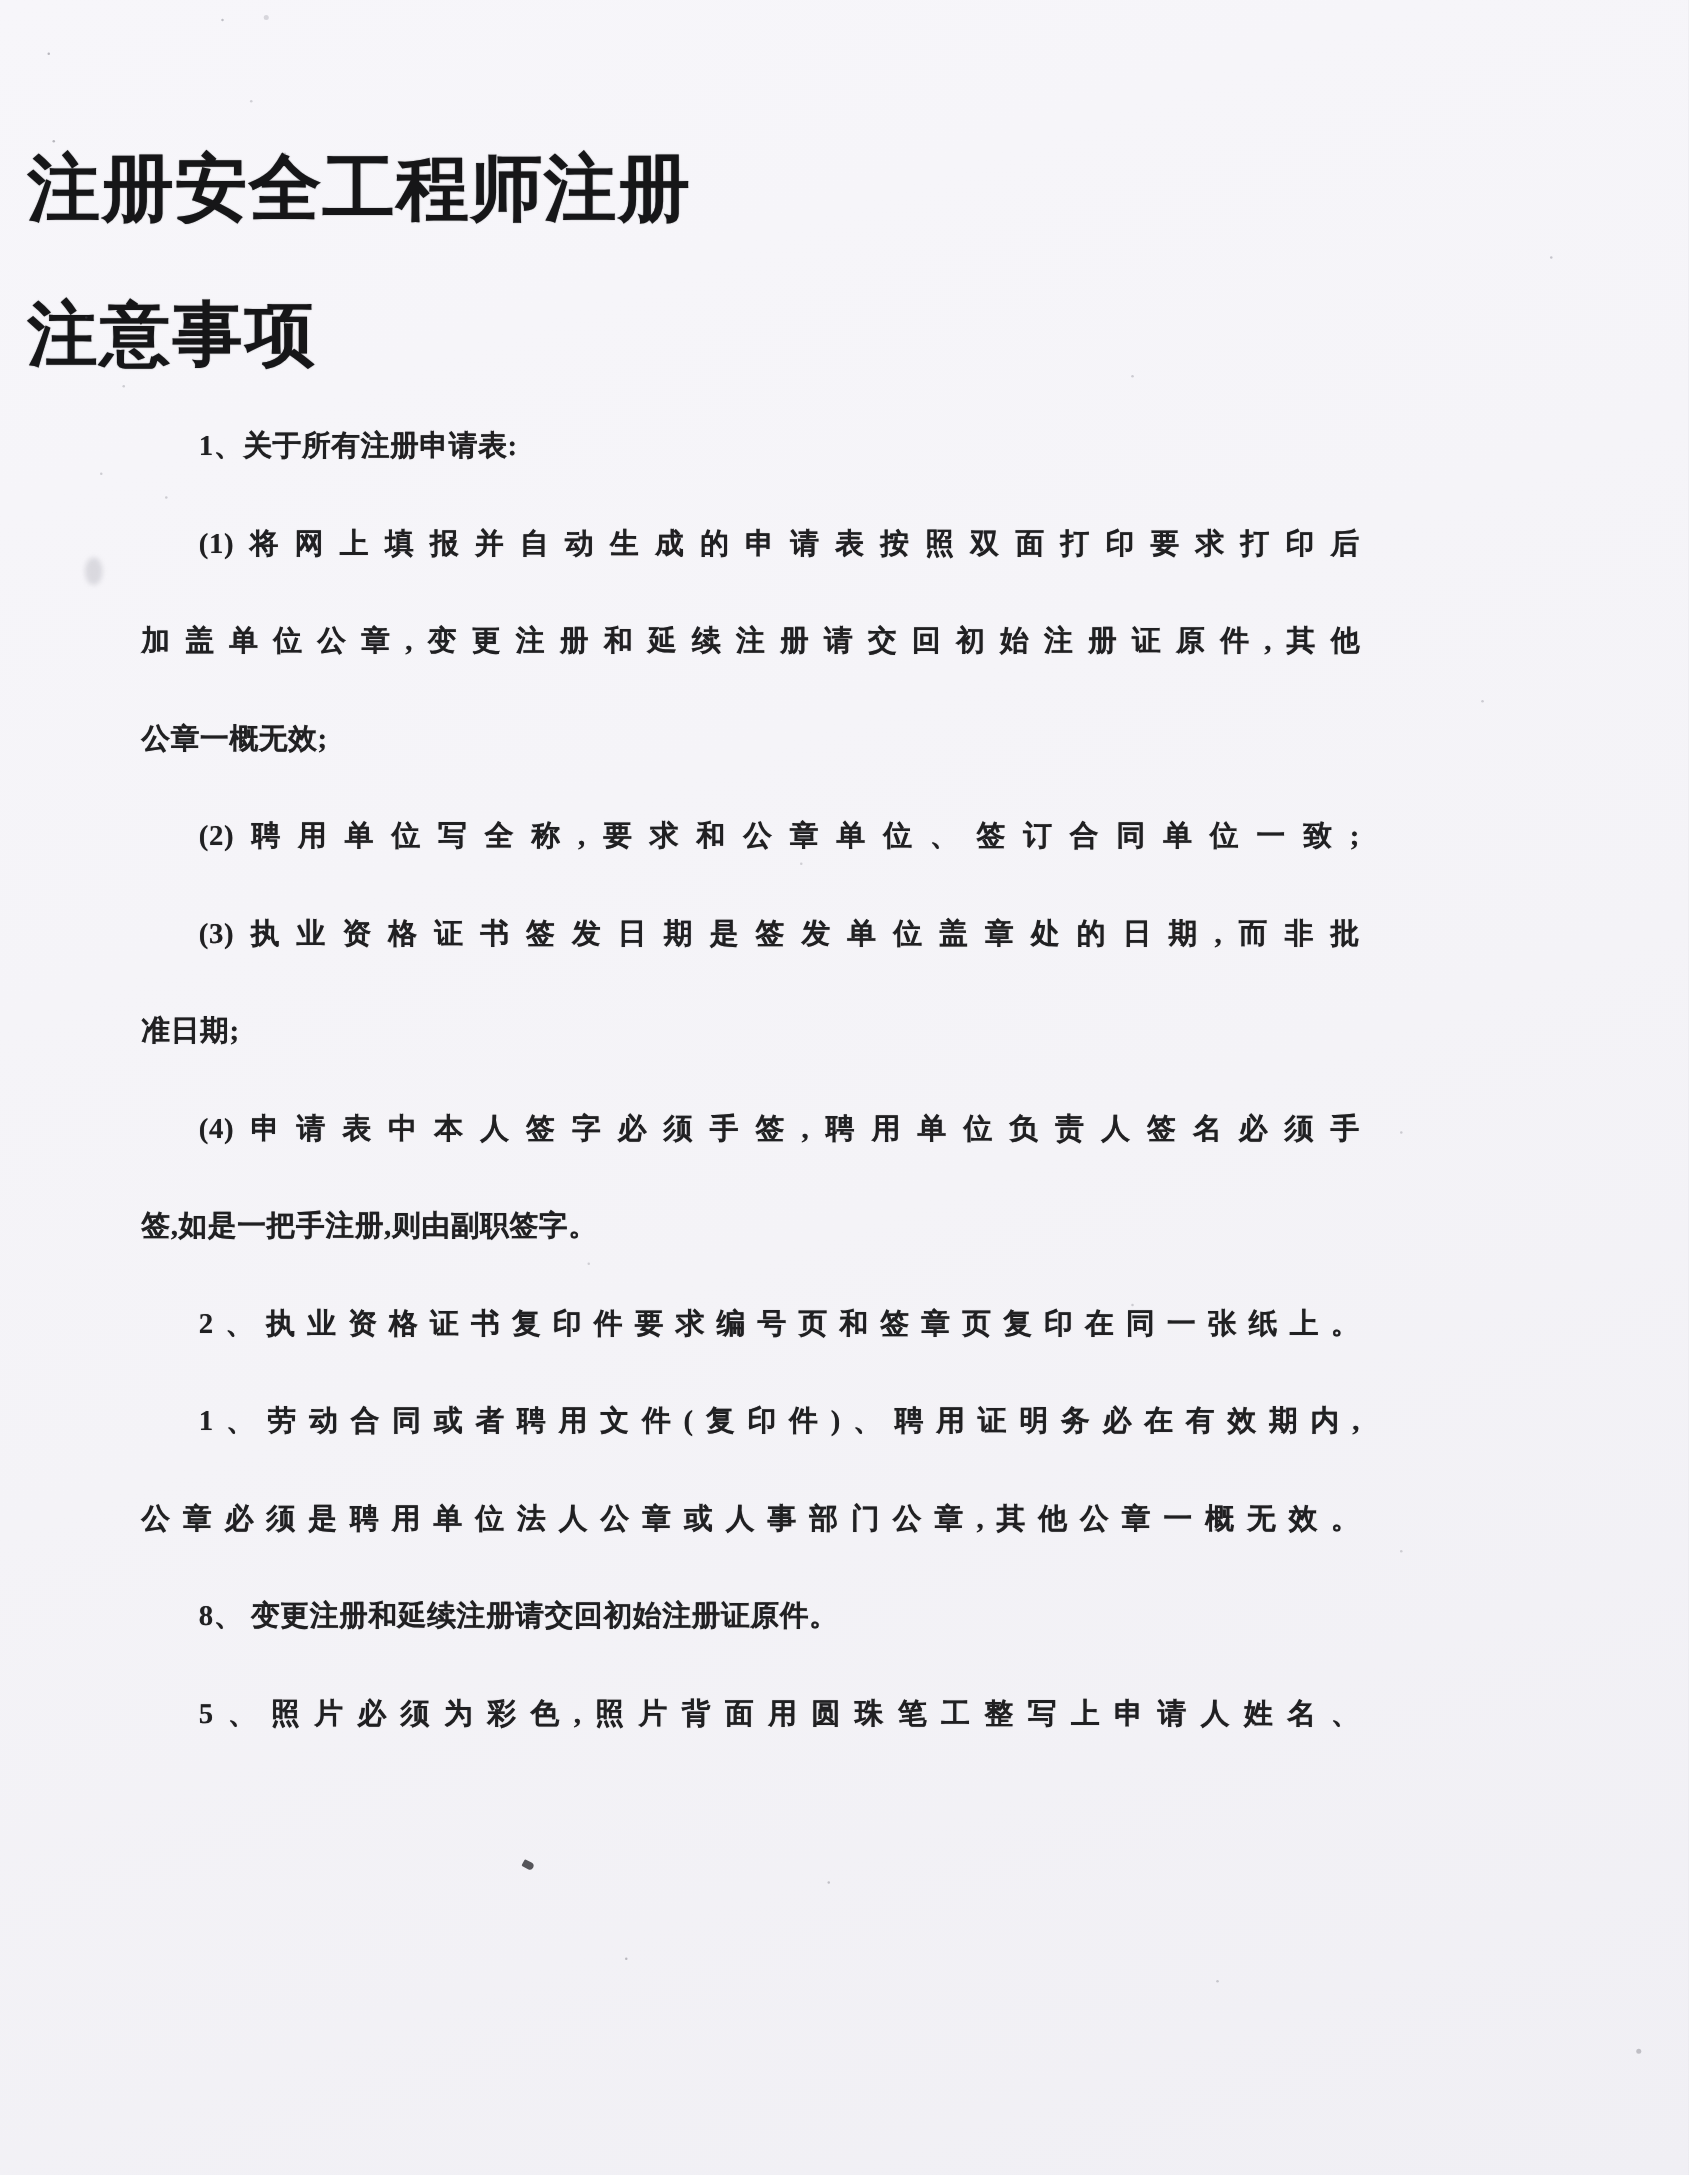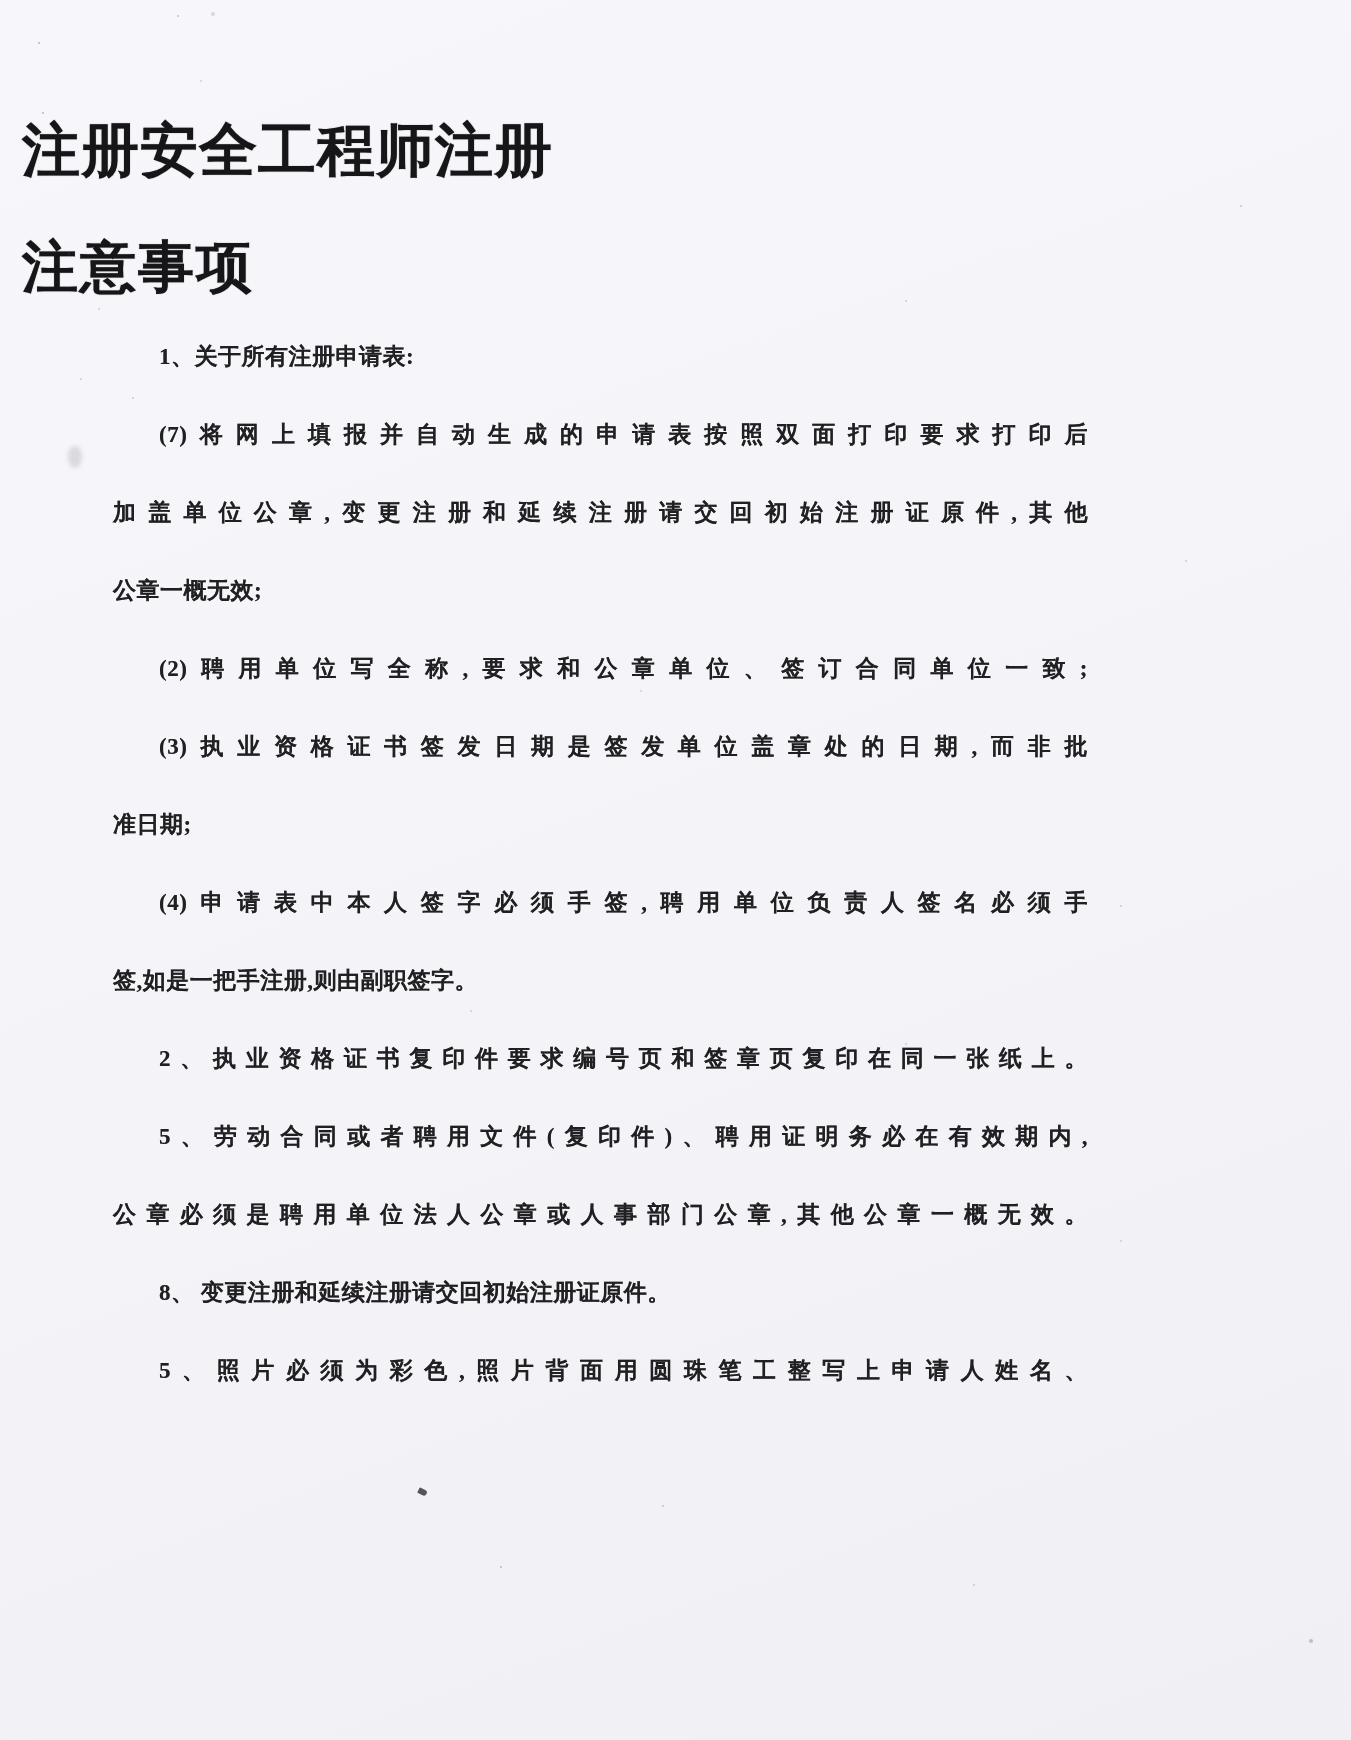--- a/index.html
+++ b/index.html
@@ -124,30 +124,30 @@
 
 <div class="page">
 
   <div class="title-block">
     <h1 class="title-line1">注册安全工程师注册</h1>
     <h2 class="title-line2">注意事项</h2>
   </div>
 
   <div class="body-text">
     <p class="line indent">1、关于所有注册申请表:</p>
-    <p class="line indent fill">(7)将网上填报并自动生成的申请表按照双面打印要求打印后</p>
+    <p class="line indent fill">(1)将网上填报并自动生成的申请表按照双面打印要求打印后</p>
     <p class="line fill">加盖单位公章,变更注册和延续注册请交回初始注册证原件,其他</p>
     <p class="line">公章一概无效;</p>
     <p class="line indent fill">(2)聘用单位写全称,要求和公章单位、签订合同单位一致;</p>
     <p class="line indent fill">(3)执业资格证书签发日期是签发单位盖章处的日期,而非批</p>
     <p class="line">准日期;</p>
     <p class="line indent fill">(4)申请表中本人签字必须手签,聘用单位负责人签名必须手</p>
     <p class="line">签,如是一把手注册,则由副职签字。</p>
     <p class="line indent fill">2、执业资格证书复印件要求编号页和签章页复印在同一张纸上。</p>
-    <p class="line indent fill">5、劳动合同或者聘用文件(复印件)、聘用证明务必在有效期内,</p>
+    <p class="line indent fill">1、劳动合同或者聘用文件(复印件)、聘用证明务必在有效期内,</p>
     <p class="line fill">公章必须是聘用单位法人公章或人事部门公章,其他公章一概无效。</p>
     <p class="line indent">8、 变更注册和延续注册请交回初始注册证原件。</p>
     <p class="line indent fill">5、照片必须为彩色,照片背面用圆珠笔工整写上申请人姓名、</p>
 
   </div>
 
   <div class="specks"></div>
   <div class="ink-mark"></div>
   <div class="smudge"></div>
 

